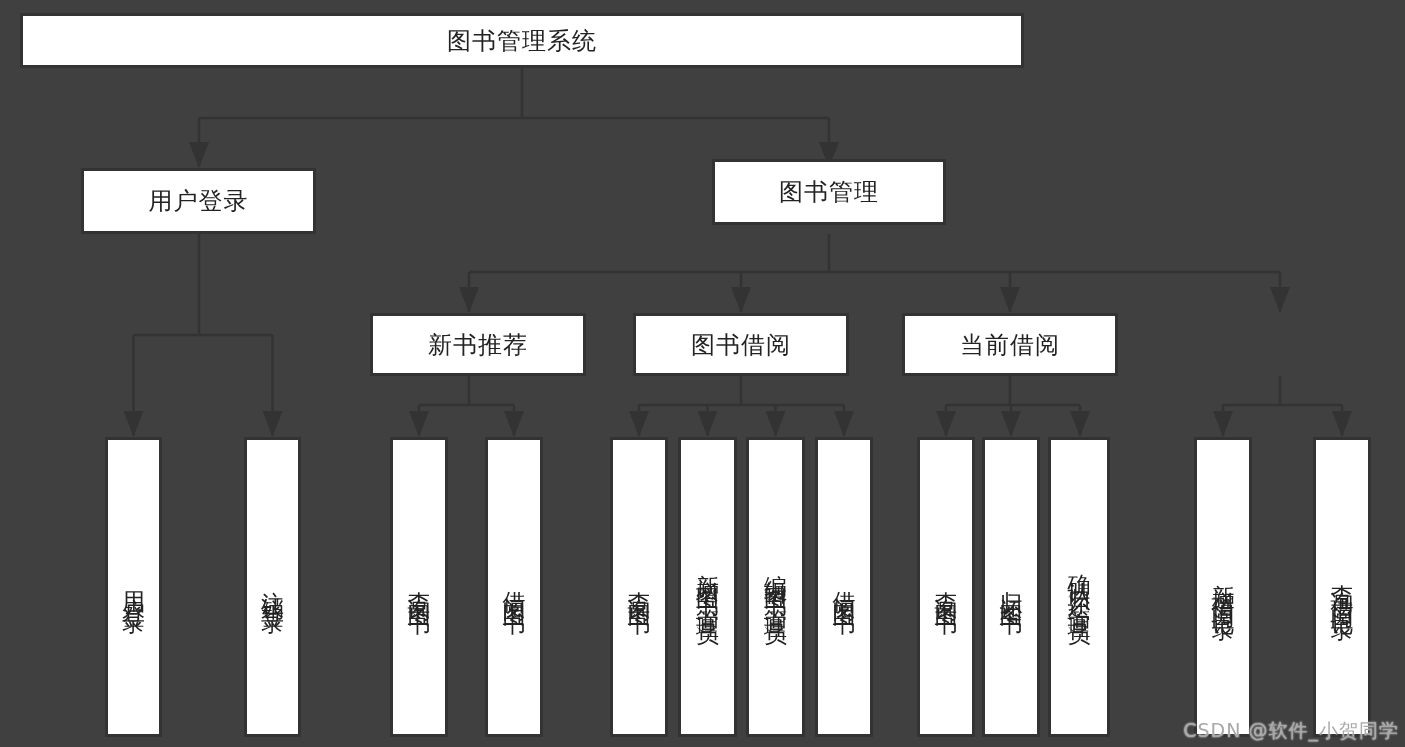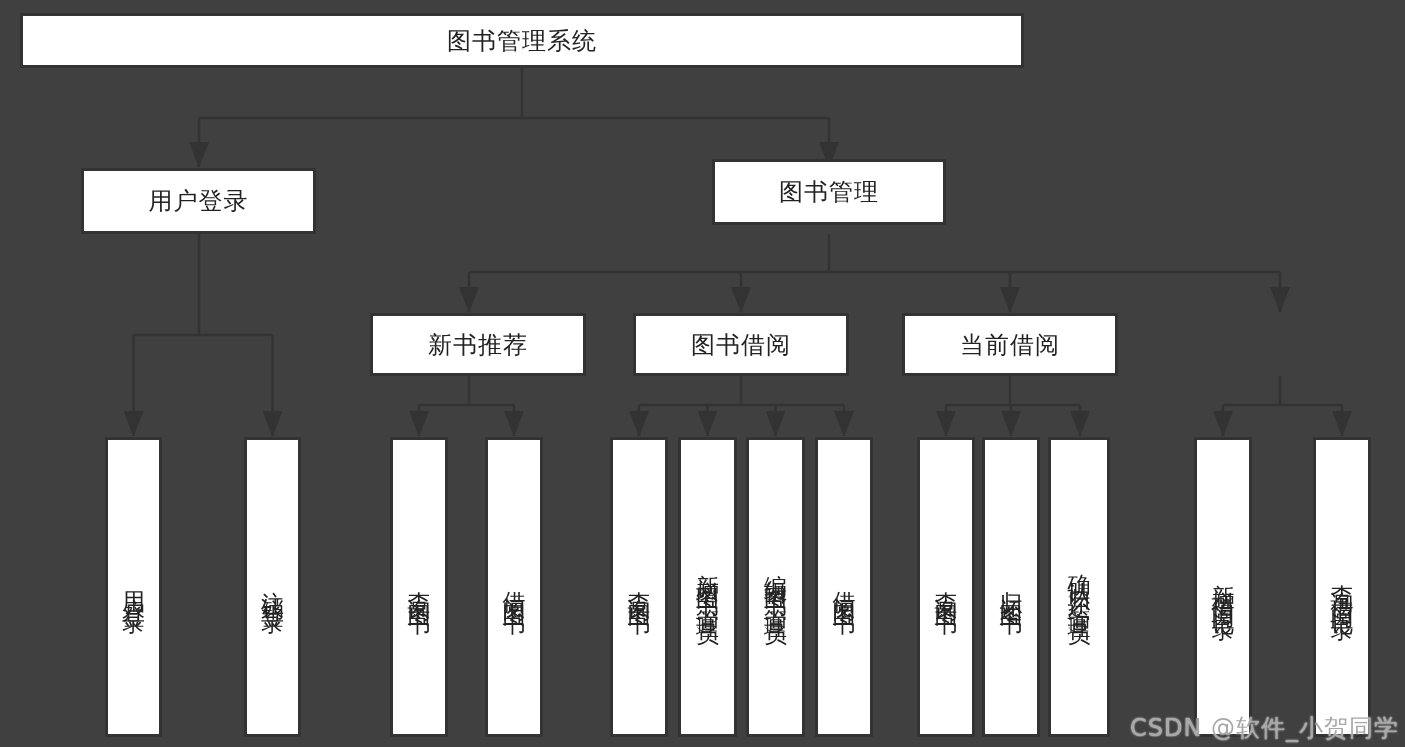--- a/index.html
+++ b/index.html
@@ -45,21 +45,21 @@
     font-size: 23px;
     letter-spacing: 7px;
     color: #222222;
     z-index: 1;
     line-height: 1;
   }
   #watermark {
     position: absolute;
     right: 6px;
     bottom: 3px;
-    font-size: 24px;
+    font-size: 19px;
     color: #a8a8a8;
     text-shadow: 0 0 2px #ffffff;
     z-index: 2;
     letter-spacing: 1px;
   }
 </style>
 </head>
 <body>
 
 <div id="canvas">

